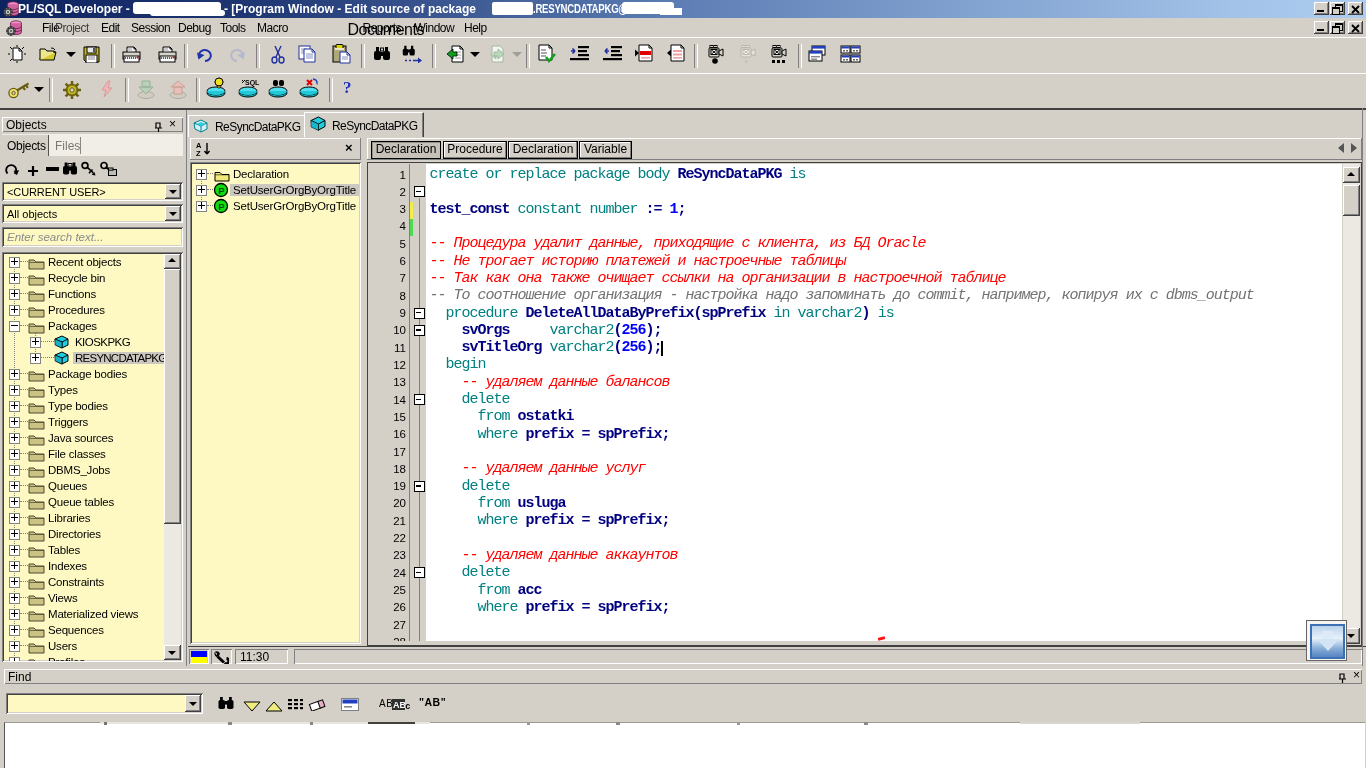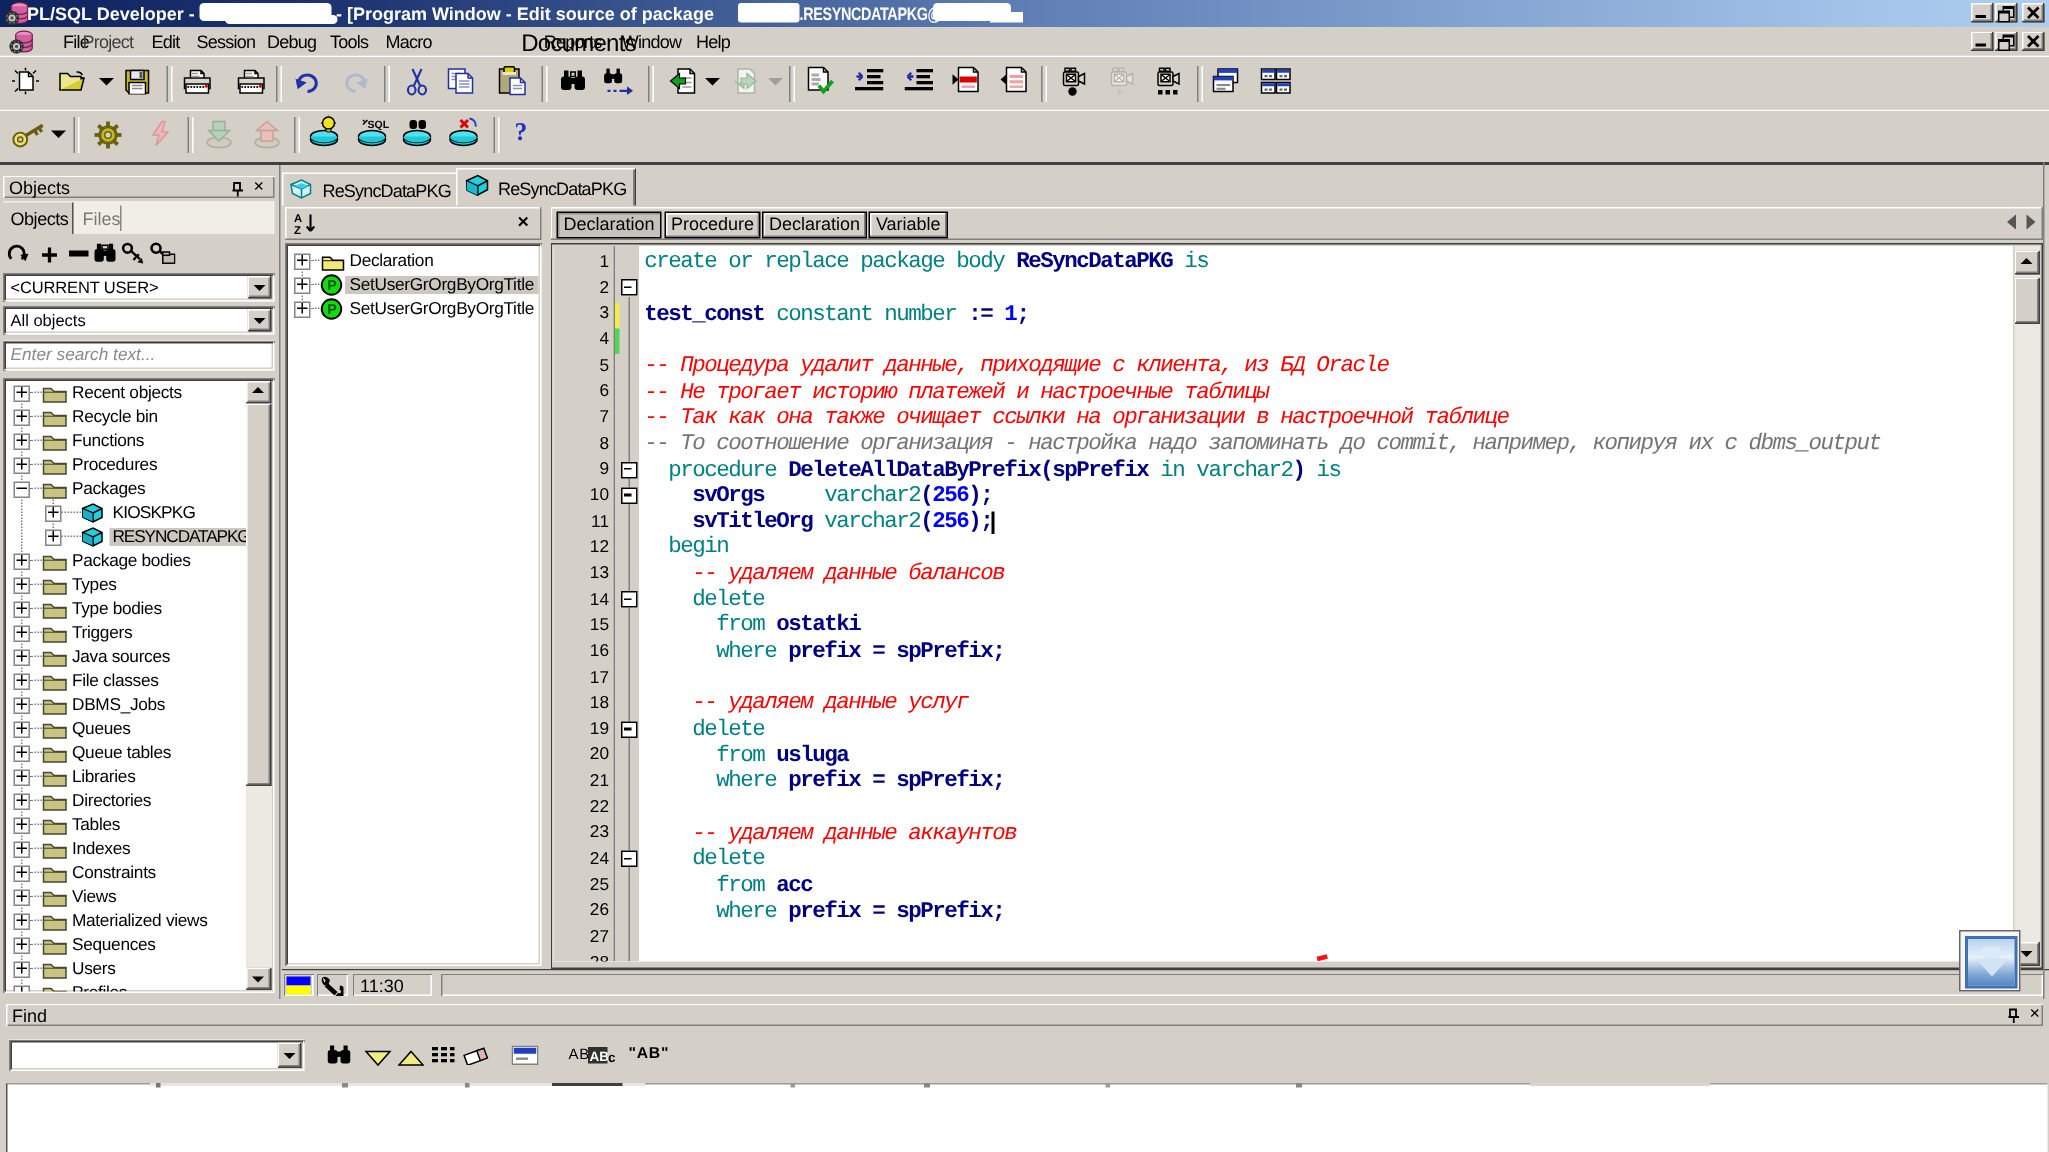--- a/index.html
+++ b/index.html
@@ -1,20 +1,20 @@
 <!DOCTYPE html>
 <html><head><meta charset="utf-8">
 <style>
 html,body{margin:0;padding:0;}
 body{width:1366px;height:768px;position:relative;overflow:hidden;
  background:#d4d0c8;font-family:"Liberation Sans",sans-serif;}
 .abs{position:absolute;}
 .raised2{box-shadow:inset -1px -1px 0 #808080,inset 1px 1px 0 #fff;}
 .sunken{box-shadow:inset 1px 1px 0 #808080,inset -1px -1px 0 #fff;}
-.field{background:#ffffff;box-shadow:inset 1px 1px 0 #808080,inset -1px -1px 0 #fff,inset 2px 2px 0 #404040,inset -2px -2px 0 #d4d0c8;}
+.field{background:#fef9c3;box-shadow:inset 1px 1px 0 #808080,inset -1px -1px 0 #fff,inset 2px 2px 0 #404040,inset -2px -2px 0 #d4d0c8;}
 .wbtn{background:#d4d0c8;box-shadow:inset -1px -1px 0 #404040,inset 1px 1px 0 #fff,inset -2px -2px 0 #808080;}
 .tri-d{width:0;height:0;border:4px solid transparent;border-top:4px solid #000;border-bottom:none;}
 .tri-u{width:0;height:0;border:4px solid transparent;border-bottom:4px solid #000;border-top:none;}
 .tri-l{width:0;height:0;border:4px solid transparent;border-right:4px solid #000;border-left:none;}
 .tri-r{width:0;height:0;border:4px solid transparent;border-left:4px solid #000;border-right:none;}
 .sep1{position:absolute;top:6px;width:2px;height:24px;border-left:1px solid #808080;border-right:1px solid #fff;}
 .sep2{position:absolute;top:5px;width:2px;height:24px;border-left:1px solid #808080;border-right:1px solid #fff;}
 </style>
 </head>
 <body>

